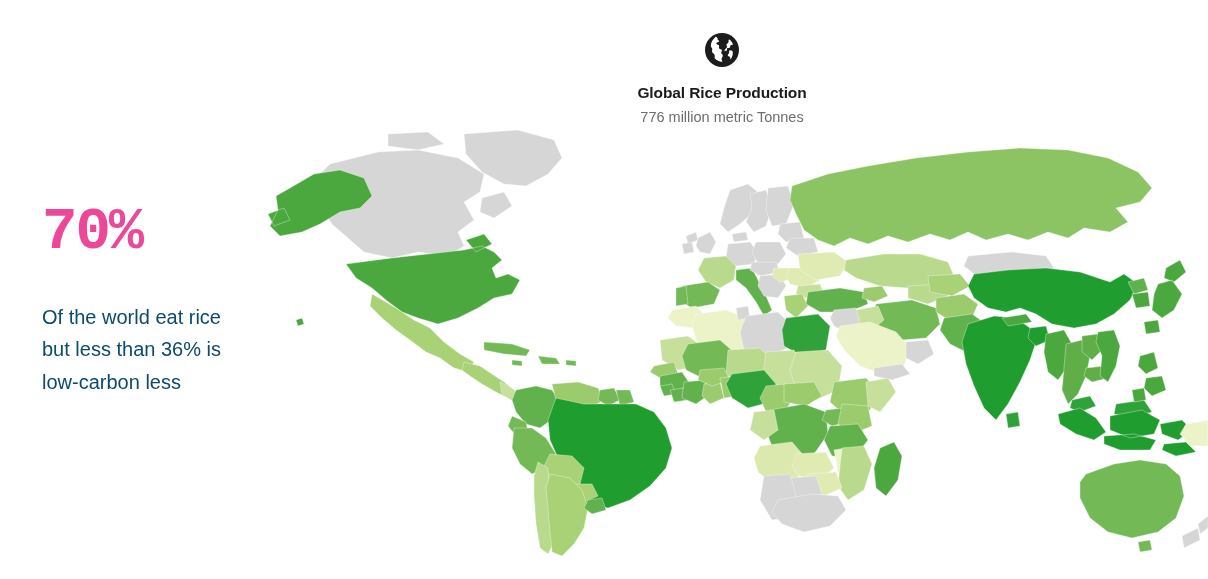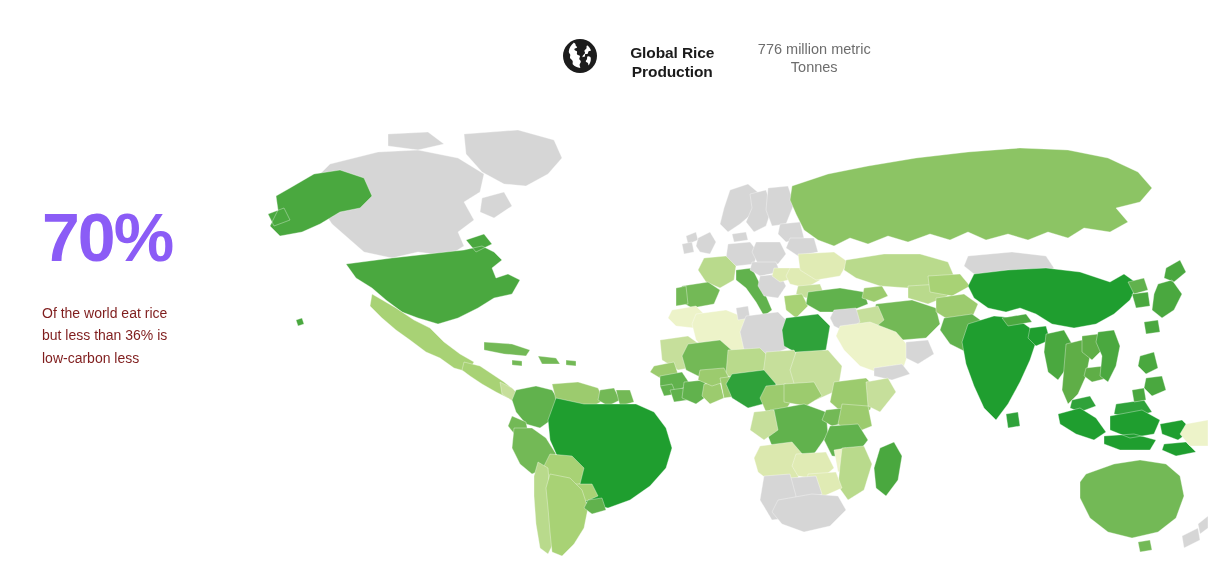--- a/index.html
+++ b/index.html
@@ -8,44 +8,44 @@
     background:#ffffff;
     font-family:"Liberation Sans", sans-serif;
     overflow:hidden;
     position:relative;
   }
   #stage{position:relative;width:1208px;height:579px;background:#fff;}
 
   
   .title-block{
     position:absolute; left:560px; top:30px; width:324px;
-    display:flex;flex-direction:row;align-items:center;
+    display:flex;flex-direction:column;align-items:center;
     text-align:center;
   }
   .globe-icon{width:40px;height:40px;display:block;}
   .title-main{
     margin-top:14px;
     font-size:15.5px;font-weight:bold;color:#1b1b1b;
     letter-spacing:-0.1px;line-height:1.2;
   }
   .title-sub{
     margin-top:5px;
     font-size:14.5px;font-weight:normal;color:#6d6d6d;
     line-height:1.25;
   }
 
   
   .stat-block{position:absolute;left:42px;top:205px;width:270px;}
   .stat-big{
-    font-size:68px;font-weight:bold;color:#8b5cf6;
-    line-height:0.95;letter-spacing:-2px;margin:0;
+    font-size:59px;font-weight:bold;color:#ec4899;
+    line-height:0.95;letter-spacing:-2px;margin:0;font-family:Liberation Mono, monospace;
   }
   .stat-desc{
-    margin-top:32px;
-    font-size:14px;color:#7f1d1d;line-height:1.62;
+    margin-top:40px;
+    font-size:20px;color:#0c4a6e;line-height:1.62;
     font-weight:normal;
   }
   .stat-desc span{display:block;}
 
   
   .map-wrap{position:absolute;left:268px;top:128px;width:940px;height:445px;}
   .map-wrap svg{display:block;width:100%;height:100%;}
   .map-wrap svg path{stroke:#ffffff;stroke-width:0.35;vector-effect:non-scaling-stroke;}
 </style>
 </head>

